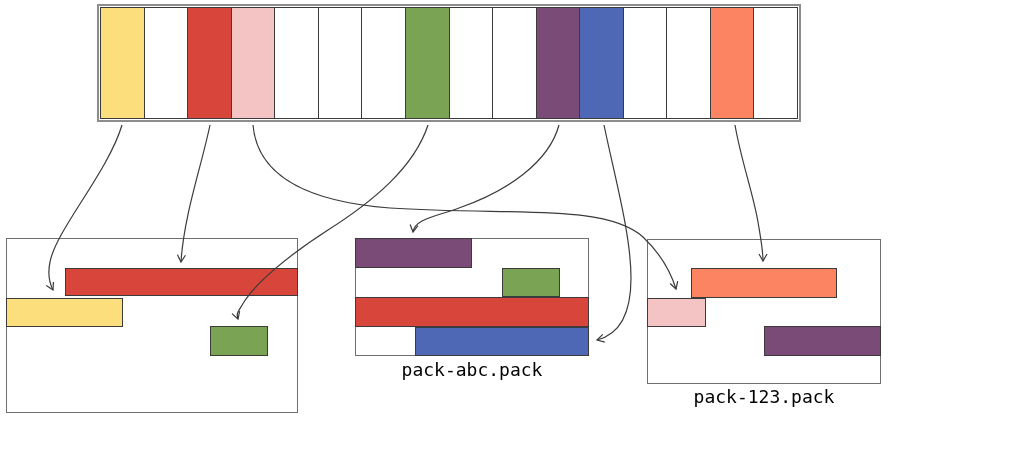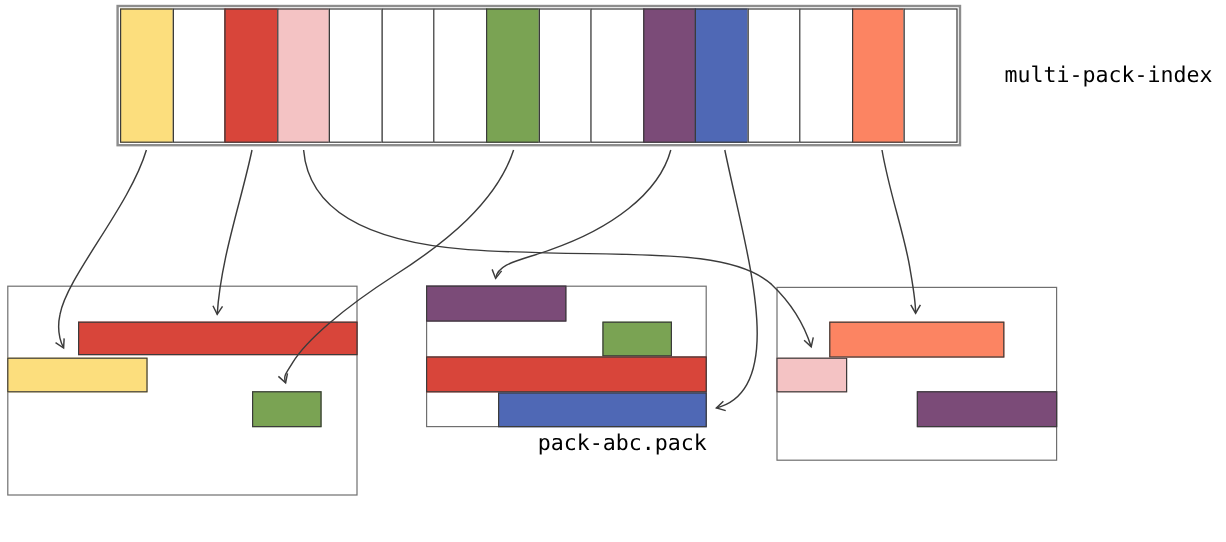--- a/index.html
+++ b/index.html
@@ -16,21 +16,21 @@
   .cell + .cell{margin-left:-1px;}
   .pack-box{
     position:absolute;box-sizing:border-box;background:#ffffff;
     border:1.5px solid #6f6f6f;z-index:1;
   }
   .obj{position:absolute;box-sizing:border-box;border:1px solid #3b3b3b;z-index:2;}
   .diagram-label{
     position:absolute;font-size:18px;line-height:20px;color:#000;
     white-space:pre;z-index:3;
   }
-  .pack-label{text-align:right;}
+  .pack-label{text-align:center;}
   svg.arrows{position:absolute;left:0;top:0;z-index:5;pointer-events:none;}
 </style>
 </head>
 <body>
 
 <div class="stage">
 
   <div class="bar" id="bar" style="left: 97px; top: 4px; width: 704px; height: 118px;">
       <div class="cell" style="background: rgb(252, 222, 125);"></div>
       <div class="cell"></div>
@@ -43,39 +43,39 @@
       <div class="cell"></div>
       <div class="cell"></div>
       <div class="cell" style="background: rgb(123, 75, 120);"></div>
       <div class="cell" style="background: rgb(79, 104, 181);"></div>
       <div class="cell"></div>
       <div class="cell"></div>
       <div class="cell" style="background: rgb(252, 132, 98);"></div>
       <div class="cell"></div>
     </div>
 
-  <div class="diagram-label" id="bar-label" style="left: 837px; top: 53px;">multi-pack-index</div>
 
   <div id="packs">
       <div class="pack-box" style="left: 6px; top: 238px; width: 292px; height: 175px;"></div>
       <div class="obj" style="left: 65px; top: 268px; width: 233px; height: 28px; background: rgb(216, 69, 58);"></div>
       <div class="obj" style="left: 6px; top: 298px; width: 117px; height: 29px; background: rgb(252, 222, 125);"></div>
       <div class="obj" style="left: 210px; top: 326px; width: 58px; height: 30px; background: rgb(122, 163, 83);"></div>
       <div class="pack-box" style="left: 355px; top: 238px; width: 234px; height: 118px;"></div>
       <div class="obj" style="left: 355px; top: 238px; width: 117px; height: 30px; background: rgb(123, 75, 120);"></div>
       <div class="obj" style="left: 502px; top: 268px; width: 58px; height: 29px; background: rgb(122, 163, 83);"></div>
       <div class="obj" style="left: 355px; top: 297px; width: 234px; height: 30px; background: rgb(216, 69, 58);"></div>
       <div class="obj" style="left: 415px; top: 327px; width: 174px; height: 29px; background: rgb(79, 104, 181);"></div>
       <div class="pack-box" style="left: 647px; top: 239px; width: 234px; height: 145px;"></div>
       <div class="obj" style="left: 691px; top: 268px; width: 146px; height: 30px; background: rgb(252, 132, 98);"></div>
       <div class="obj" style="left: 647px; top: 298px; width: 59px; height: 29px; background: rgb(244, 195, 196);"></div>
       <div class="obj" style="left: 764px; top: 326px; width: 117px; height: 30px; background: rgb(123, 75, 120);"></div>
     </div>
 
   <div class="diagram-label pack-label" id="pack-label-1" style="left: 355px; top: 360px; width: 234px;">pack-abc.pack</div>
+  <div class="diagram-label pack-label" id="pack-label-2" style="left: 647px; top: 387px; width: 234px;">pack-123.pack</div>
 
   <svg class="arrows" id="arrows" width="1022" height="452" viewBox="0 0 1022 452">
     <defs>
       <marker id="ah" viewBox="0 0 12 12" refX="10" refY="6" markerWidth="12" markerHeight="12" orient="auto" markerUnits="userSpaceOnUse">
         <path d="M3,2 L10,6 L3,10" fill="none" stroke="#3b3b3b" stroke-width="1.2"></path>
       </marker>
     </defs>
   <path d="M122,125 C108,172 56,230 50,262 C47,276 50,284 53,290" fill="none" stroke="#3b3b3b" stroke-width="1.2" marker-end="url(#ah)"></path>
       <path d="M210,125 C201,168 184,215 181,262" fill="none" stroke="#3b3b3b" stroke-width="1.2" marker-end="url(#ah)"></path>
       <path d="M253,125 C257,172 300,201 390,208 C510,216 605,203 643,237 C661,254 671,273 676,289" fill="none" stroke="#3b3b3b" stroke-width="1.2" marker-end="url(#ah)"></path>

